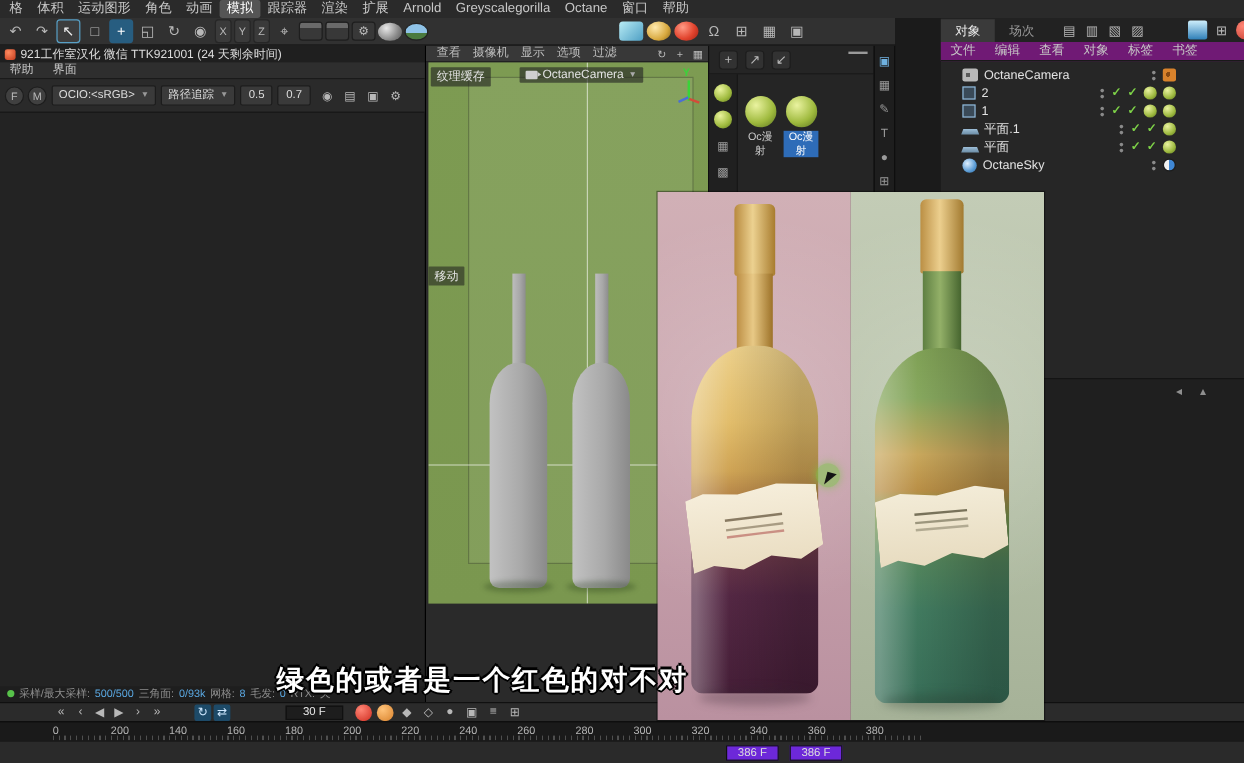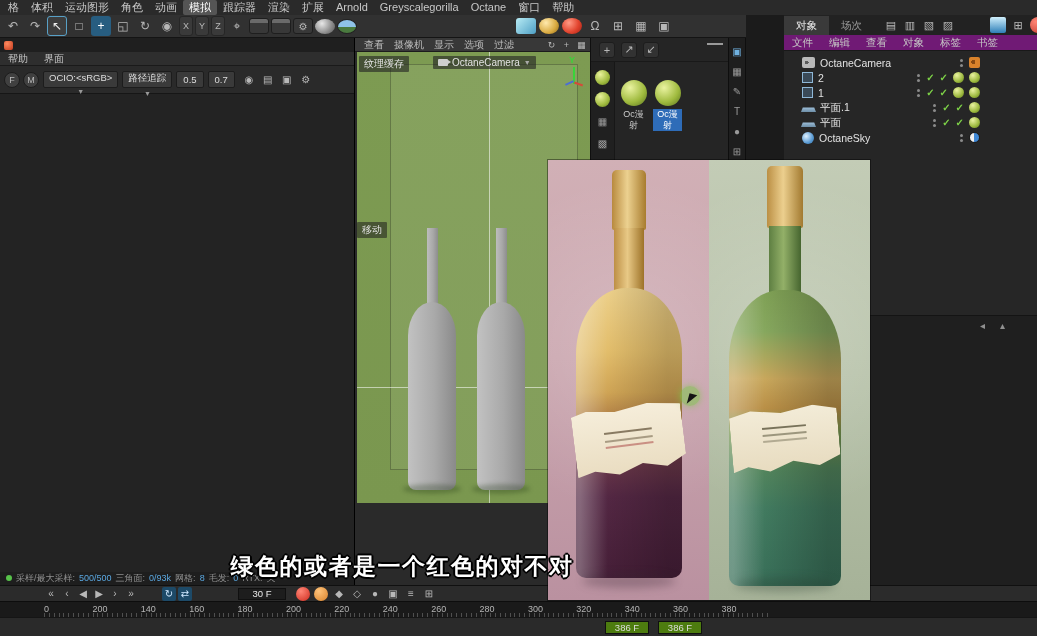--- a/index.html
+++ b/index.html
@@ -31,21 +31,21 @@
   [data-name="octane-logo-icon"]{width:16px;height:16px;border-radius:50%;background:radial-gradient(circle at 35% 30%,#ff9a85,#e2452f 55%,#a01f12);}
 
   
   .octane-win{position:absolute;left:0;top:38px;width:355px;height:547px;background:#232323;border-right:1px solid #000;z-index:6;}
   .ow-title{height:14px;background:#1f1f1f;color:#ddd;font-size:10px;display:flex;align-items:center;gap:4px;padding:0 4px;white-space:nowrap;overflow:hidden;}
   .ow-logo{width:9px;height:9px;border-radius:2px;background:radial-gradient(circle at 35% 30%,#ff8a5f,#c23a1d);flex:none;}
   .ow-menu{height:14px;background:#2e2e2e;font-size:10px;color:#c6c6c6;display:flex;align-items:center;border-bottom:1px solid #1a1a1a;}
   .ow-menu .menu-item{padding:0 8px;}
   .ow-tools{height:28px;background:#2a2a2a;display:flex;align-items:center;gap:4px;padding:0 4px;font-size:9.5px;color:#ddd;border-bottom:1px solid #161616;}
   .ow-circle{width:16px;height:16px;border-radius:50%;background:#404040;border:1px solid #1d1d1d;color:#bbb;font-size:9px;display:flex;align-items:center;justify-content:center;flex:none;}
-  .ow-select{background:#3a3a3a;border:1px solid #1c1c1c;height:17px;padding:0 5px;display:flex;align-items:center;gap:5px;border-radius:2px;white-space:nowrap;flex-direction:column;}
+  .ow-select{background:#3a3a3a;border:1px solid #1c1c1c;height:17px;padding:0 5px;display:flex;align-items:center;gap:5px;border-radius:2px;white-space:nowrap;}
   .ow-select .arr{font-size:7px;color:#999;}
   .ow-val{background:#3a3a3a;border:1px solid #1c1c1c;height:17px;padding:0 6px;display:flex;align-items:center;border-radius:2px;}
   .ow-iconrow{display:flex;gap:3px;margin-left:2px;}
   .ow-iconrow .tbtn{min-width:16px;height:16px;font-size:10px;}
   .ow-render{position:absolute;left:0;top:56px;width:355px;bottom:27px;background:#000;overflow:hidden;}
   .ow-image{position:absolute;left:0;top:0;width:262px;height:100%;
             background:linear-gradient(180deg,#ccd79b 0%,#c5d295 55%,#b7c787 100%);overflow:hidden;}
   .ow-zoom{position:absolute;right:3px;top:12px;color:#e2392c;font-size:10px;white-space:nowrap;}
   .wbottle{position:absolute;width:86px;height:350px;top:102px;}
   .wb1{left:10px;}.wb2{left:95px;}
@@ -216,21 +216,21 @@
             font-size:9.5px;display:flex;align-items:center;justify-content:center;}
   .tp-keys{margin-left:10px;display:flex;gap:4px;align-items:center;}
   [data-name="keyframe-record-icon"]{width:11px;height:11px;border-radius:50%;background:radial-gradient(circle at 35% 30%,#ff8575,#cf2c1f);}
   [data-name="autokey-icon"]{width:11px;height:11px;border-radius:50%;background:radial-gradient(circle at 35% 30%,#ffc37a,#d9822b);}
   .ruler{position:absolute;left:0;top:601px;width:1037px;height:16px;background:#1a1a1a;border-top:1px solid #0d0d0d;z-index:10;}
   .ruler::after{content:"";position:absolute;left:44px;width:727px;bottom:0;height:4px;
             background:repeating-linear-gradient(90deg,#4f4f4f 0 1px,transparent 1px 4.85px);}
   .ruler-inner{display:flex;padding-left:44px;padding-top:2px;}
   .ruler-label{width:48.4px;font-size:9px;color:#b5b5b5;flex:none;}
   .range-bar{position:absolute;left:0;top:617px;width:1037px;height:19px;background:#2a2a2a;border-top:1px solid #151515;z-index:10;}
-  .rb-field{position:absolute;top:3px;width:44px;height:13px;background:#4d7c0f;border:1px solid #101010;
+  .rb-field{position:absolute;top:3px;width:44px;height:13px;background:#6d28d9;border:1px solid #101010;
             color:#ddd;font-size:9.5px;text-align:center;line-height:12px;}
   .rb1{left:605px;}.rb2{left:658px;}
 
   
   .subtitle{position:absolute;left:402px;top:551px;transform:translateX(-50%);z-index:60;font-size:23px;
             font-weight:bold;color:#fff;white-space:nowrap;letter-spacing:1.5px;
             text-shadow:2px 0 0 #000,-2px 0 0 #000,0 2px 0 #000,0 -2px 0 #000,1px 1px 0 #000,-1px -1px 0 #000,1px -1px 0 #000,-1px 1px 0 #000;}
 </style>
 </head>
 <body>
@@ -284,20 +284,21 @@
         <span class="tbtn" data-name="magnet-snap-icon">Ω</span>
         <span class="tbtn" data-name="grid-snap-icon">⊞</span>
         <span class="tbtn" data-name="workplane-icon">▦</span>
         <span class="tbtn" data-name="active-tool-icon">▣</span>
       </div>
   </div>
 
   <div class="octane-win" data-name="octane-live-viewer-window">
     <div class="ow-title" data-name="octane-viewer-titlebar">
       <span class="ow-logo" data-name="octane-window-icon"></span>
+      <span data-name="octane-viewer-title">921工作室汉化 微信 TTK921001 (24 天剩余时间)</span>
     </div>
     <div class="ow-menu" data-name="octane-viewer-menubar">
 
     <span class="menu-item" data-name="ow-menu-help">帮助</span>
         <span class="menu-item" data-name="ow-menu-interface">界面</span>
       </div>
     <div class="ow-tools" data-name="octane-viewer-toolbar">
       <span style="display:flex;gap:3px;" data-name="ow-circle-group">
 
       <span class="ow-circle" data-name="film-settings-icon">F</span>

